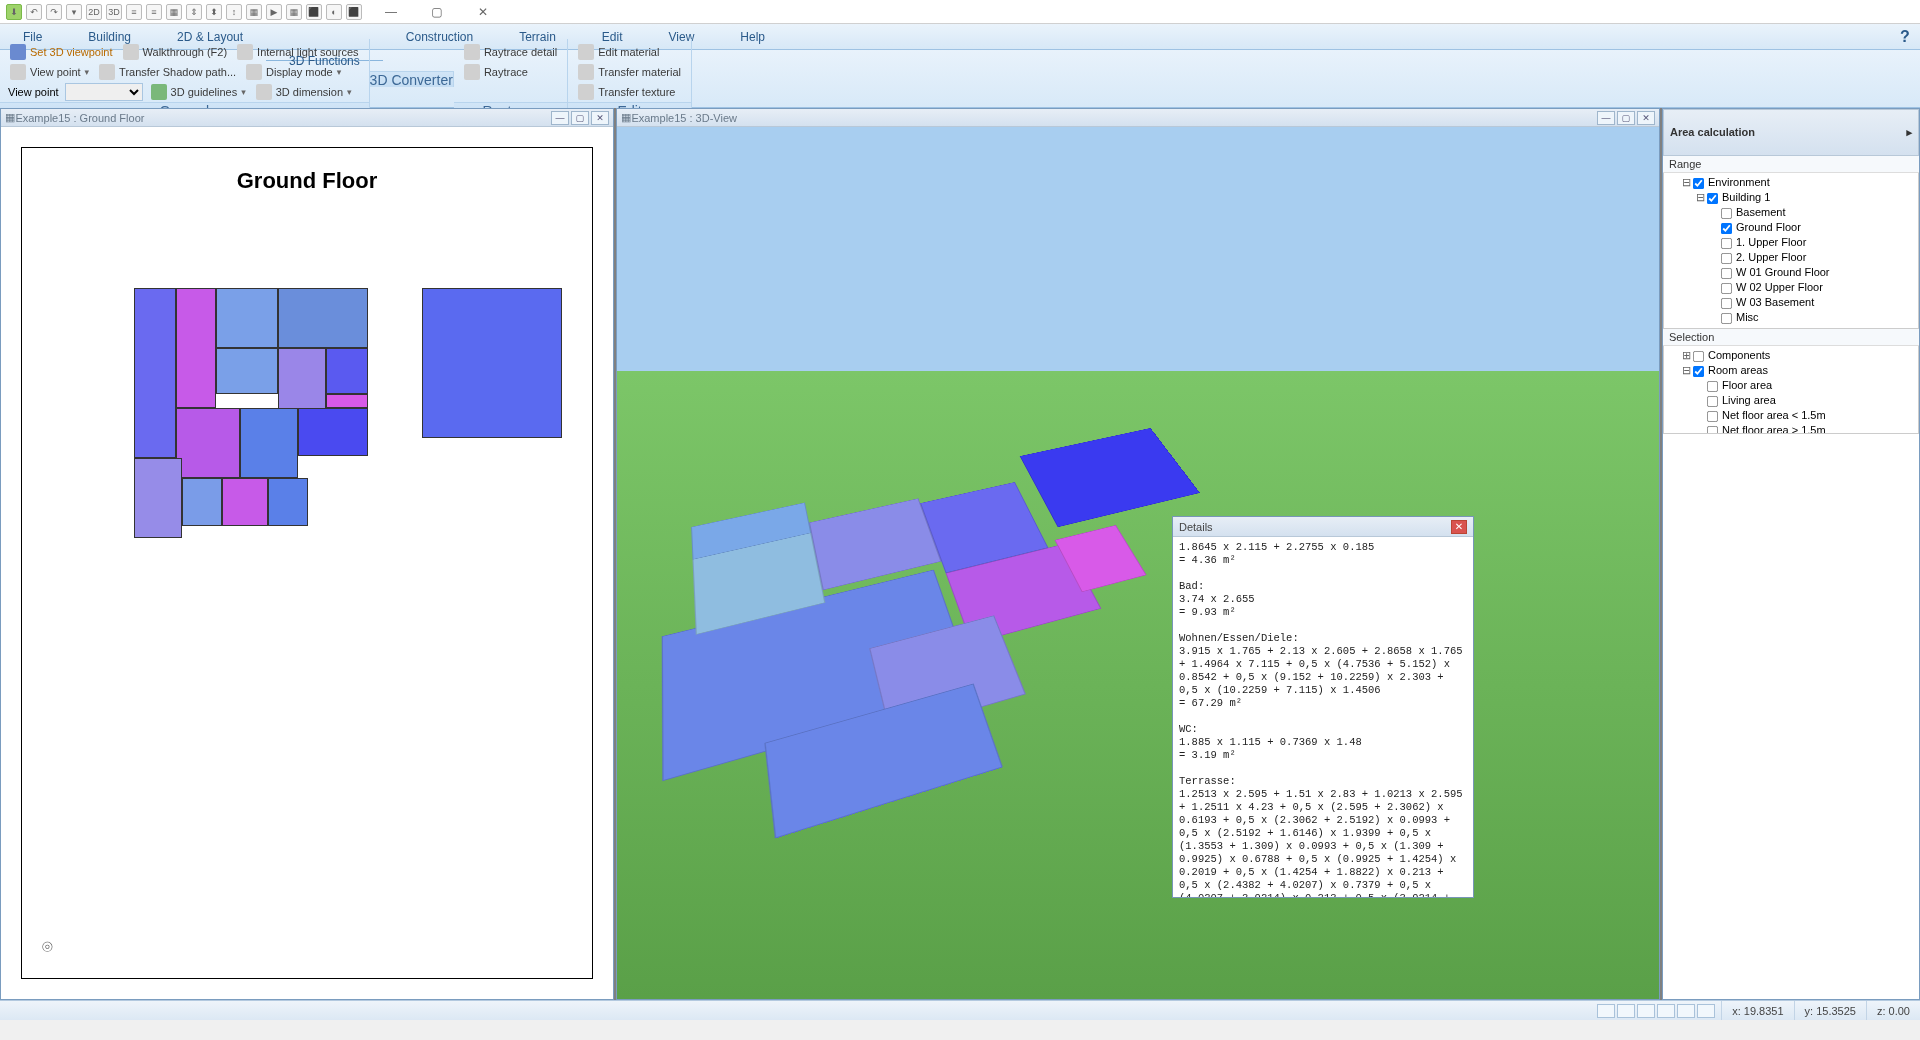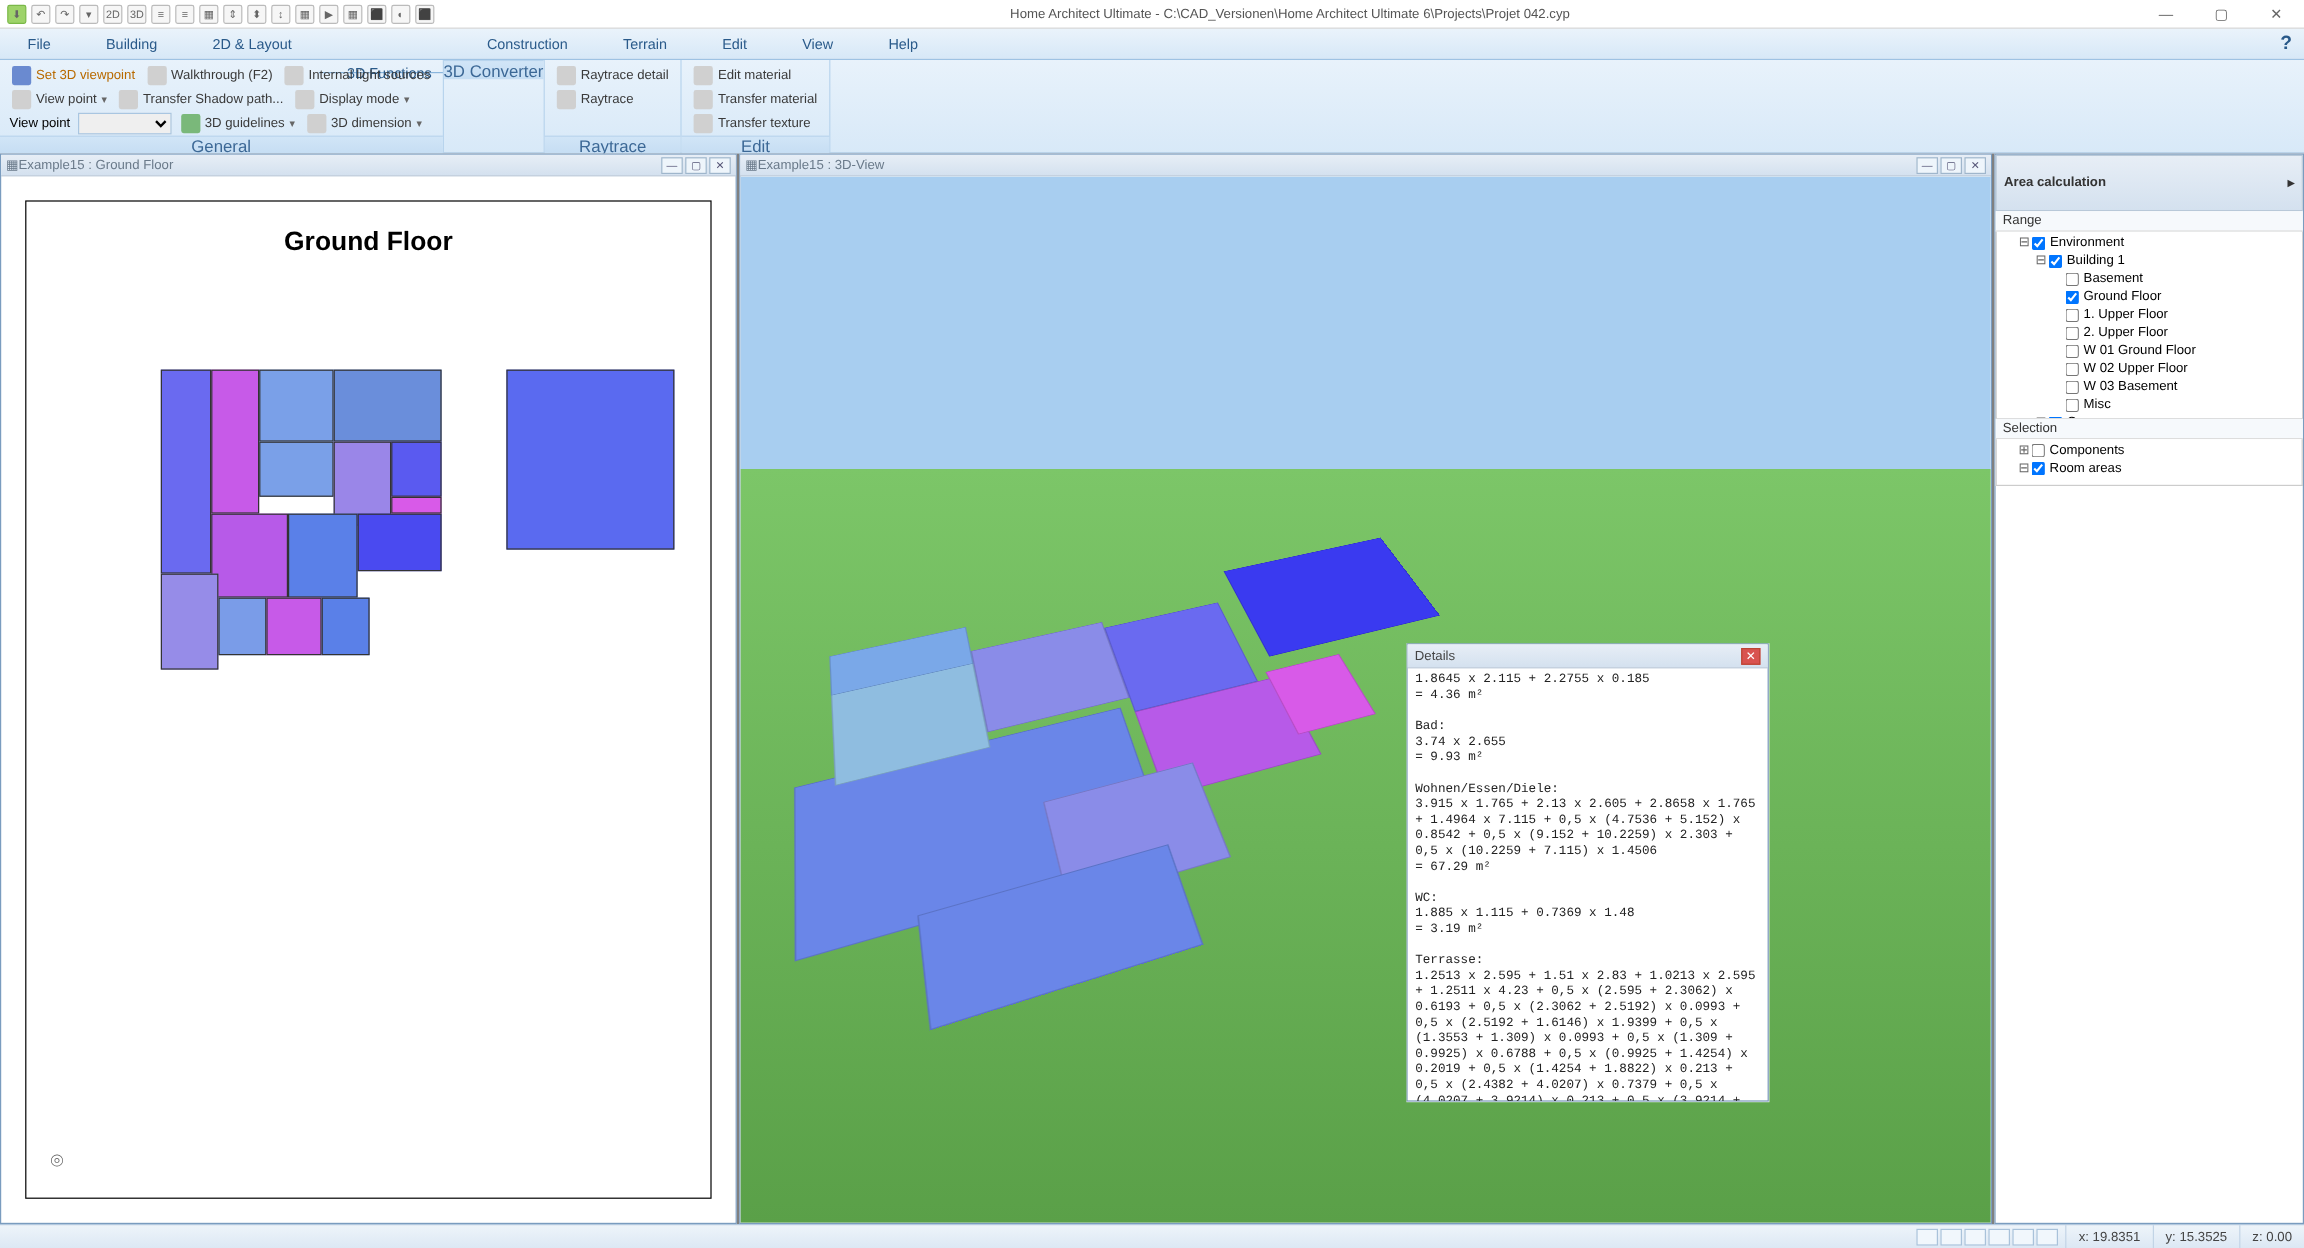--- a/index.html
+++ b/index.html
@@ -13,21 +13,21 @@
 .titlebar .winbtns { display: flex; }
 .titlebar .winbtns div { width: 46px; height: 24px; display: flex; align-items: center; justify-content: center; font-size: 12px; color: #666; }
 
 
 .menubar { height: 26px; background: linear-gradient(#eaf3fb,#d7e8f7); display: flex; align-items: stretch; border-bottom: 1px solid #9ec2e3; }
 .menubar .menu { padding: 0 22px; font-size: 12px; color: #2a5a8a; display: flex; align-items: center; border: 1px solid transparent; }
 .menubar .menu.active { background: linear-gradient(#cfe6fa,#bcdaf5); border: 1px solid #8ab6dd; border-bottom: none; margin-top: 36px; }
 .menubar .help { margin-left: auto; width: 30px; display:flex;align-items:center;justify-content:center;color:#2a5a8a;font-weight:bold; }
 
 
-.ribbon { height: 78px; background: linear-gradient(#e8f2fb,#d8e9f8); display: flex; border-bottom: 1px solid #9ec2e3; font-size: 11px; }
+.ribbon { height: 58px; background: linear-gradient(#e8f2fb,#d8e9f8); display: flex; border-bottom: 1px solid #9ec2e3; font-size: 11px; align-items: center; }
 .ribbon .group { border-right: 1px solid #b8d4ed; display: flex; flex-direction: column; }
 .ribbon .group .rows { flex: 1; display: flex; flex-direction: column; justify-content: space-around; padding: 3px 8px 0 8px; }
 .ribbon .group .row { display: flex; align-items: center; gap: 6px; height: 20px; }
 .ribbon .item { display: flex; align-items: center; gap: 4px; color: #3a3a3a; padding: 1px 2px; white-space: nowrap; }
 .ribbon .item.hi { color: #b86a00; }
 .ribbon .ico { width: 16px; height: 16px; background: #d0d0d0; border-radius: 2px; display:inline-block; }
 .ribbon .ico.o { background:#e8a23a; }
 .ribbon .ico.g { background:#7ab87a; }
 .ribbon .ico.r { background:#d06a6a; }
 .ribbon .ico.b { background:#6a8ad0; }
@@ -99,21 +99,20 @@
     <span class="ico">⇕</span>
     <span class="ico">⬍</span>
     <span class="ico">↕</span>
     <span class="ico">▦</span>
     <span class="ico">▶</span>
     <span class="ico">▦</span>
     <span class="ico">⬛</span>
     <span class="ico">◐</span>
     <span class="ico">⬛</span>
   </div>
-  <div class="title">Home Architect Ultimate - C:\CAD_Versionen\Home Architect Ultimate 6\Projects\Projet 042.cyp</div>
   <div class="winbtns">
     <div>—</div>
     <div>▢</div>
     <div>✕</div>
   </div>
 </div>
 
 <div class="menubar">
   <div class="menu">File</div>
   <div class="menu">Building</div>
@@ -303,21 +302,26 @@
                   <li><span class="exp"></span><input type="checkbox" style=""><span>Misc</span></li>
                 </ul></li>
               <li><span class="exp">⊟</span><input type="checkbox" checked="" style=""><span>Garage</span></li>
             </ul></li>
         </ul>
       </div>
     <div class="sec">Selection</div>
     <div class="tree" id="tree-sel" style="max-height:88px;">
         <ul>
           <li><span class="exp">⊞</span><input type="checkbox" style=""><span>Components</span></li>
-          <li><span class="exp">⊟</span><input type="checkbox" checked="" style=""><span>Room areas</span></li>
+          <li><span class="exp">⊟</span><input type="checkbox" checked="" style=""><span>Room areas</span><ul>
+              <li><span class="exp"></span><input type="checkbox" style=""><span>Floor area</span></li>
+              <li><span class="exp"></span><input type="checkbox" style=""><span>Living area</span></li>
+              <li><span class="exp"></span><input type="checkbox" style=""><span>Net floor area &lt; 1.5m</span></li>
+              <li><span class="exp"></span><input type="checkbox" style=""><span>Net floor area &gt; 1.5m</span></li>
+            </ul></li>
         </ul>
       </div>
   </div>
 
   <div class="details">
     <div class="dhdr">
       <span>Details</span>
       <span class="x">✕</span>
     </div>
     <pre>1.8645 x 2.115 + 2.2755 x 0.185

